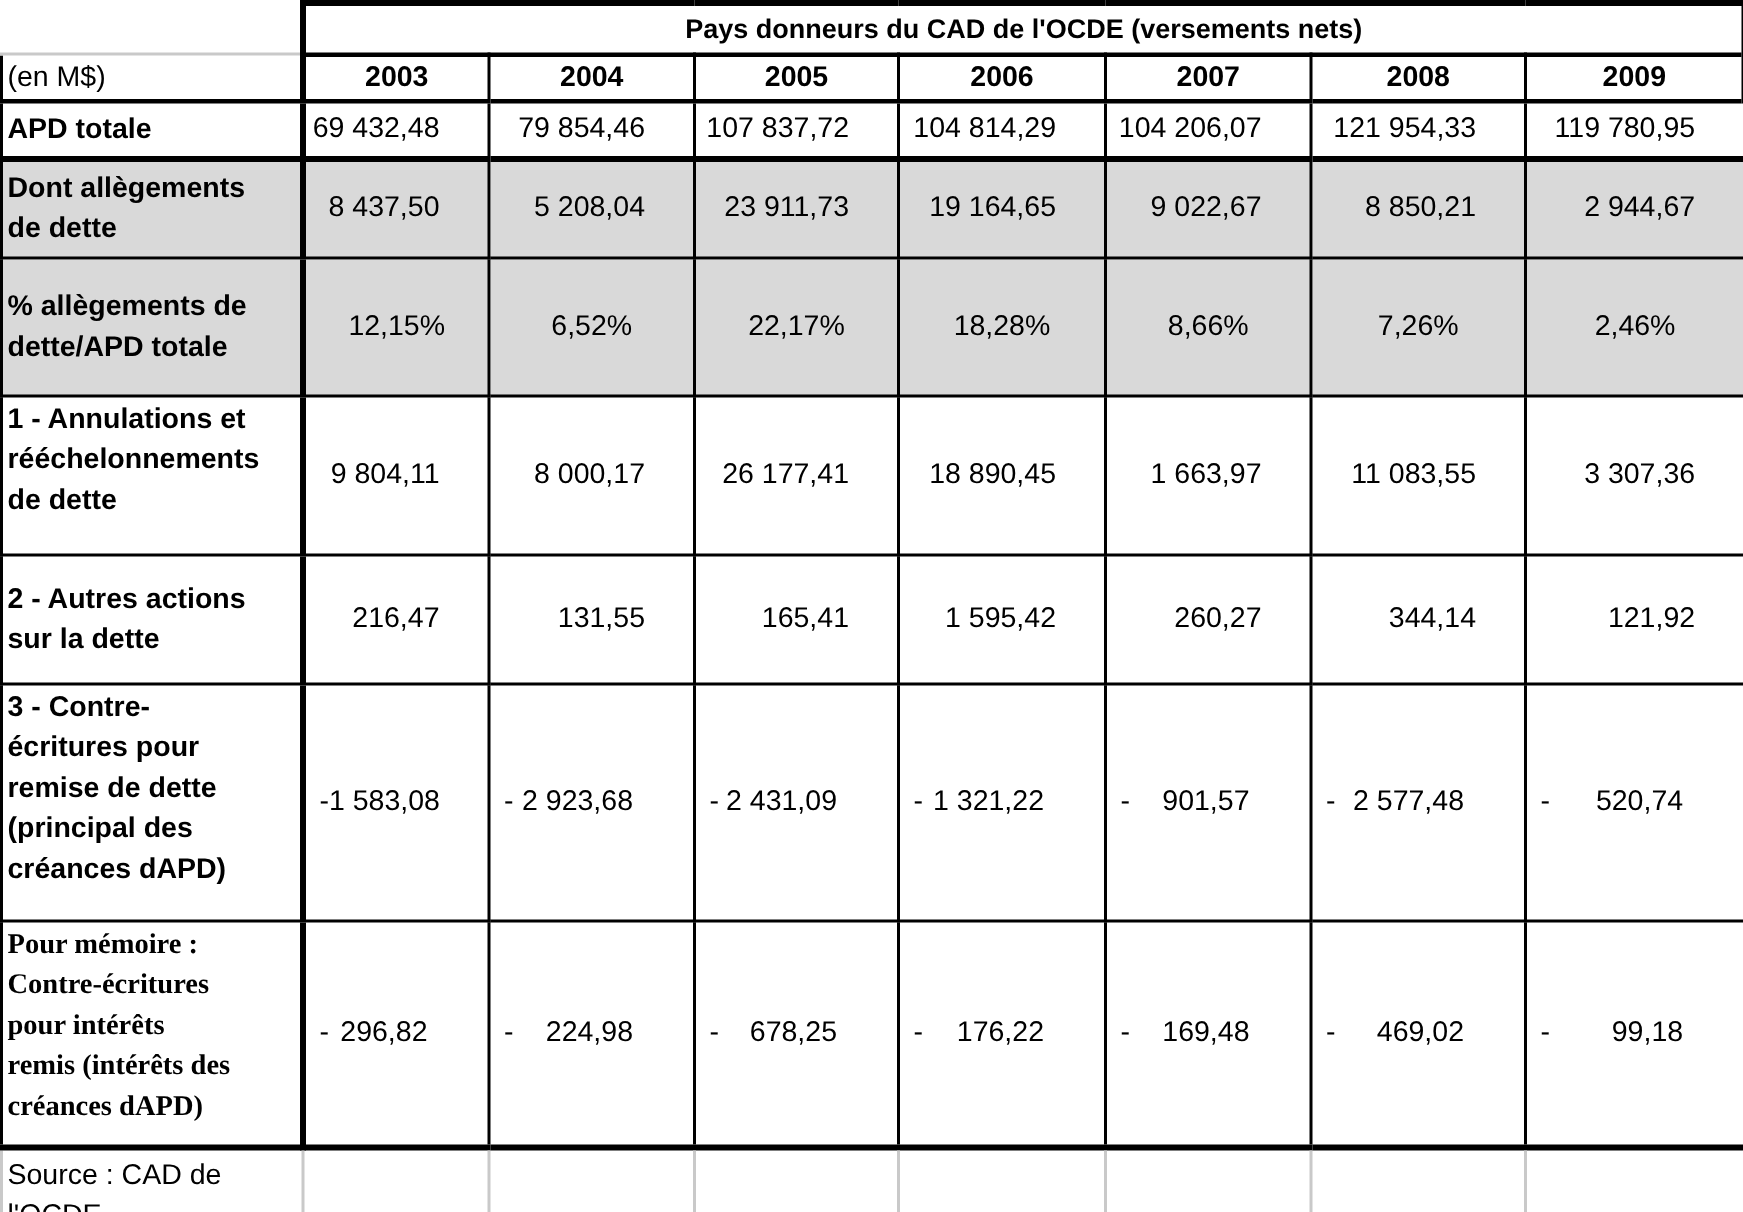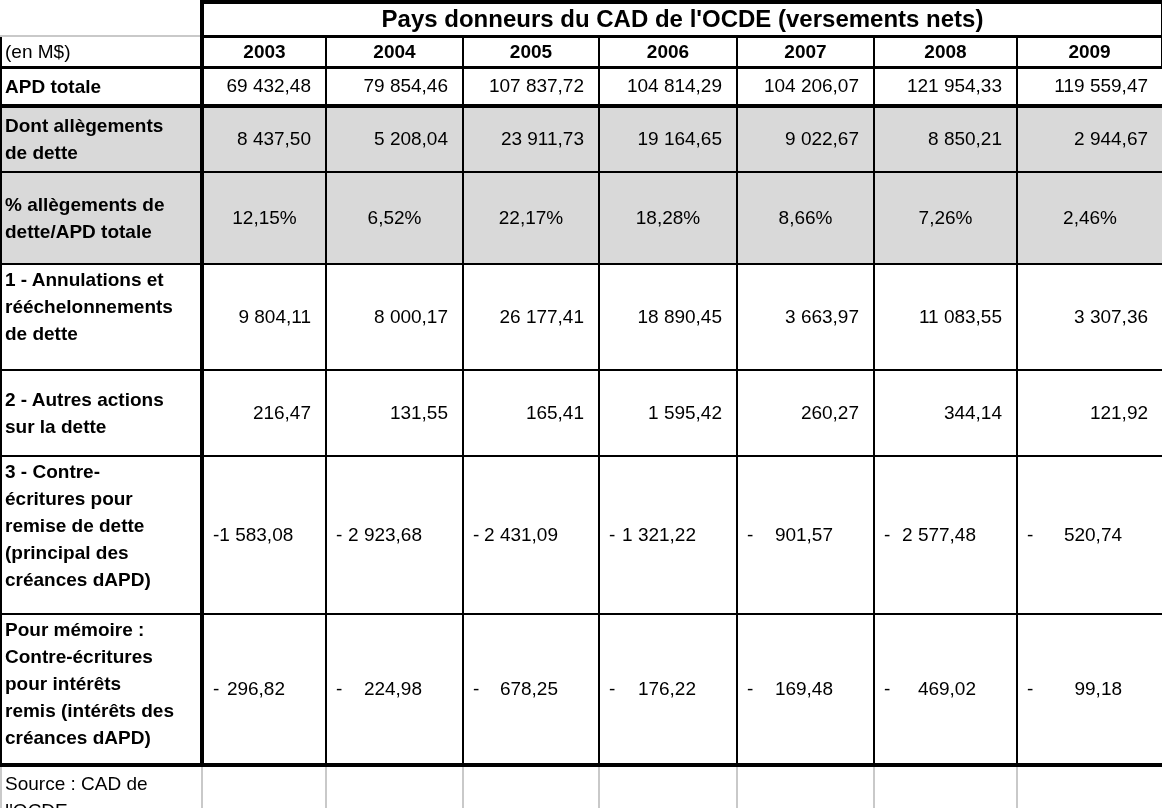--- a/index.html
+++ b/index.html
@@ -16,48 +16,48 @@
   
   td.corner {
     border-bottom:2px solid #c9c9c9;
     border-right:2px solid #c9c9c9;
   }
   td.mainhdr {
     border-top:4px solid #000;
     border-left:4px solid #000;
     border-right:4px solid #000;
     border-bottom:3px solid #000;
-    font-weight:bold; font-size:24px; text-align:center; vertical-align:middle;
+    font-weight:bold; font-size:18px; text-align:center; vertical-align:middle;
   }
 
   
   td.lbl {
     border-left:2px solid #000;
     border-right:4px solid #000;
     font-weight:bold; font-size:19px; line-height:27px;
     padding:1px 4px 1px 3px;
     white-space:pre-line;
     vertical-align:middle;
   }
   td.lbl.vtop { vertical-align:top; }
   td.lbl.regular { font-weight:normal; }
-  td.lbl.serif { font-family:Liberation Sans, sans-serif; }
+  td.lbl.serif { font-family:Liberation Serif, serif; }
 
   
   td.yr {
     border-right:2px solid #000;
     font-weight:bold; font-size:19px; text-align:center; vertical-align:middle;
   }
   td.rt { border-right:4px solid #000; }
 
   
   td.val {
     border-right:2px solid #000;
     font-size:19px; text-align:right; vertical-align:middle;
-    padding-right:14px; white-space:nowrap;
+    padding-right:32px; white-space:nowrap;
   }
   td.val.center { text-align:center; padding-right:0; }
   td.val.neg { padding-right:40px; }
   td.val.neg .sign { float:left; margin-left:9px; }
 
   
   tr.b2 td { border-bottom:2px solid #000; }
   tr.b3 td { border-bottom:3px solid #000; }
   tr.b4 td { border-bottom:4px solid #000; }
 
@@ -110,21 +110,21 @@
   </tr>
 
   <tr class="b4" style="height:38px">
     <td class="lbl">APD totale</td>
     <td class="val">69 432,48</td>
     <td class="val">79 854,46</td>
     <td class="val">107 837,72</td>
     <td class="val">104 814,29</td>
     <td class="val">104 206,07</td>
     <td class="val">121 954,33</td>
-    <td class="val rt">119 559,47</td>
+    <td class="val rt">119 780,95</td>
   </tr>
 
   <tr class="b2 gray" style="height:66px">
     <td class="lbl">Dont allègements
 de dette</td>
     <td class="val">8 437,50</td>
     <td class="val">5 208,04</td>
     <td class="val">23 911,73</td>
     <td class="val">19 164,65</td>
     <td class="val">9 022,67</td>
@@ -145,21 +145,21 @@
   </tr>
 
   <tr class="b2" style="height:106px">
     <td class="lbl vtop">1 - Annulations et
 rééchelonnements
 de dette</td>
     <td class="val">9 804,11</td>
     <td class="val">8 000,17</td>
     <td class="val">26 177,41</td>
     <td class="val">18 890,45</td>
-    <td class="val">3 663,97</td>
+    <td class="val">1 663,97</td>
     <td class="val">11 083,55</td>
     <td class="val rt">3 307,36</td>
   </tr>
 
   <tr class="b2" style="height:86px">
     <td class="lbl">2 - Autres actions
 sur la dette</td>
     <td class="val">216,47</td>
     <td class="val">131,55</td>
     <td class="val">165,41</td>

